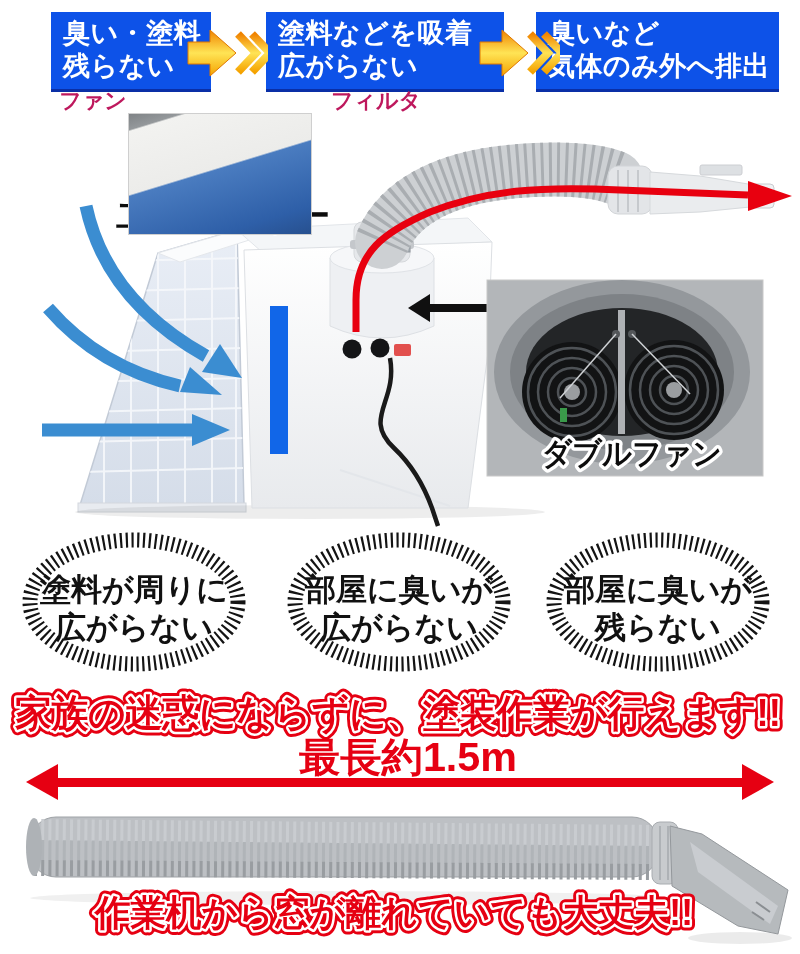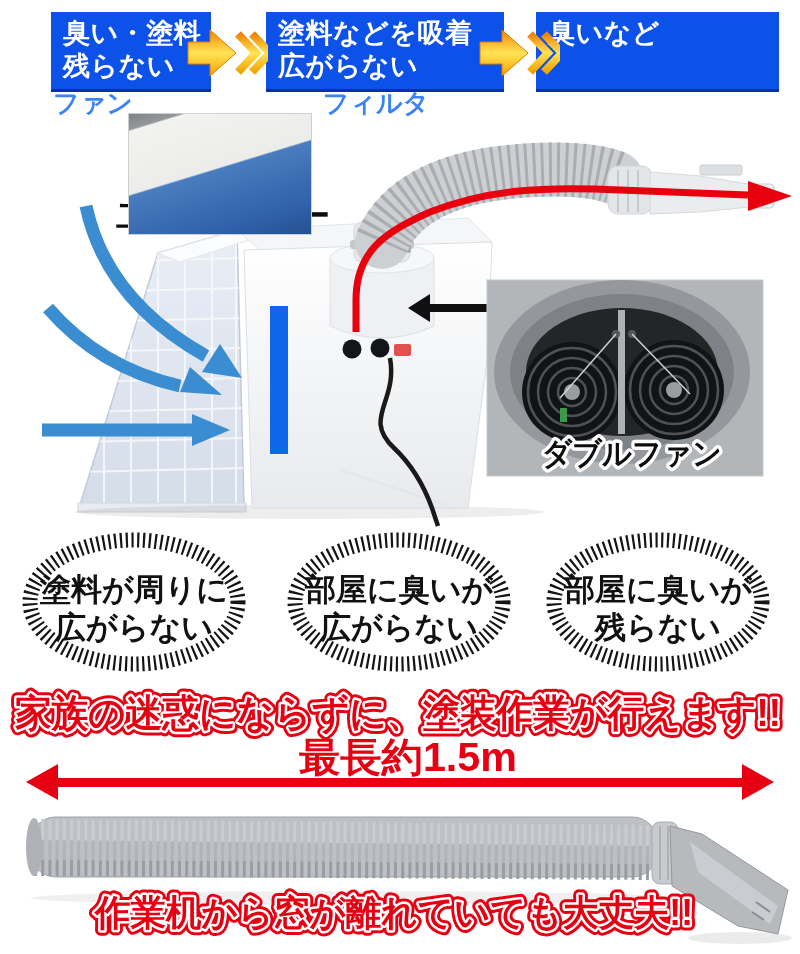--- a/index.html
+++ b/index.html
@@ -4,21 +4,21 @@
 <style>
   html,body{margin:0;padding:0;background:#fff;}
   body{font-family:"Liberation Sans","DejaVu Sans",sans-serif;}
   .canvas{position:relative;width:800px;height:954px;background:#ffffff;overflow:hidden;margin:0 auto;}
   .art{position:absolute;left:0;top:0;width:800px;height:954px;}
   
   .flow-box{position:absolute;top:12px;height:77px;background:#0d52e8;color:#ffffff;
             font-weight:900;font-size:27px;line-height:33px;padding:5px 0 0 12px;
             box-sizing:border-box;box-shadow:0 3px 0 #0a2fa6;letter-spacing:0.5px;}
   .fb-line{display:block;white-space:nowrap;}
-  .flow-label{position:absolute;top:86px;font-size:26px;font-weight:900;color:#3b82f6;text-align:center;}
+  .flow-label{position:absolute;top:86px;font-size:22px;font-weight:900;color:#be185d;text-align:center;}
   .gap-arrow{position:absolute;top:26px;width:82px;height:56px;}
   
   .filter-inset{position:absolute;left:128px;top:113px;width:184px;height:122px;
      border:1px solid #cfcfcf;box-sizing:border-box;
      background:linear-gradient(163deg,#7f8386 0%,#94989b 9%,#f2f2f0 10%,#ececea 46%,#4a7cc0 47%,#2e5fa8 84%,#27508f 100%);}
   
   svg text{font-family:"Liberation Sans","DejaVu Sans",sans-serif;}
   .t-outline-white{paint-order:stroke;stroke:#ffffff;stroke-linejoin:round;}
   .t-red-back{paint-order:stroke;stroke:#e60012;stroke-linejoin:round;fill:#e60012;}
   .t-red-front{paint-order:stroke;stroke:#ffffff;stroke-linejoin:round;fill:#e60012;}
@@ -202,20 +202,21 @@
   <div class="flow-box" style="left:20px;width:160px;margin-left:31px;">
     <span class="fb-line">臭い・塗料</span>
     <span class="fb-line">残らない</span>
   </div>
   <div class="flow-box" style="left:266px;width:238px;">
     <span class="fb-line">塗料などを吸着</span>
     <span class="fb-line">広がらない</span>
   </div>
   <div class="flow-box" style="left:536px;width:243px;">
     <span class="fb-line">臭いなど</span>
+    <span class="fb-line">気体のみ外へ排出</span>
   </div>
 
   <svg class="gap-arrow" style="left:186px;" viewBox="0 0 82 56" aria-hidden="true">
     <defs>
       <linearGradient id="ygrad1" x1="0" y1="0" x2="0" y2="1">
         <stop offset="0" stop-color="#f08300"></stop>
           <stop offset="0.5" stop-color="#ffe455"></stop>
           <stop offset="1" stop-color="#f5a200"></stop>
       </linearGradient>
     </defs>

